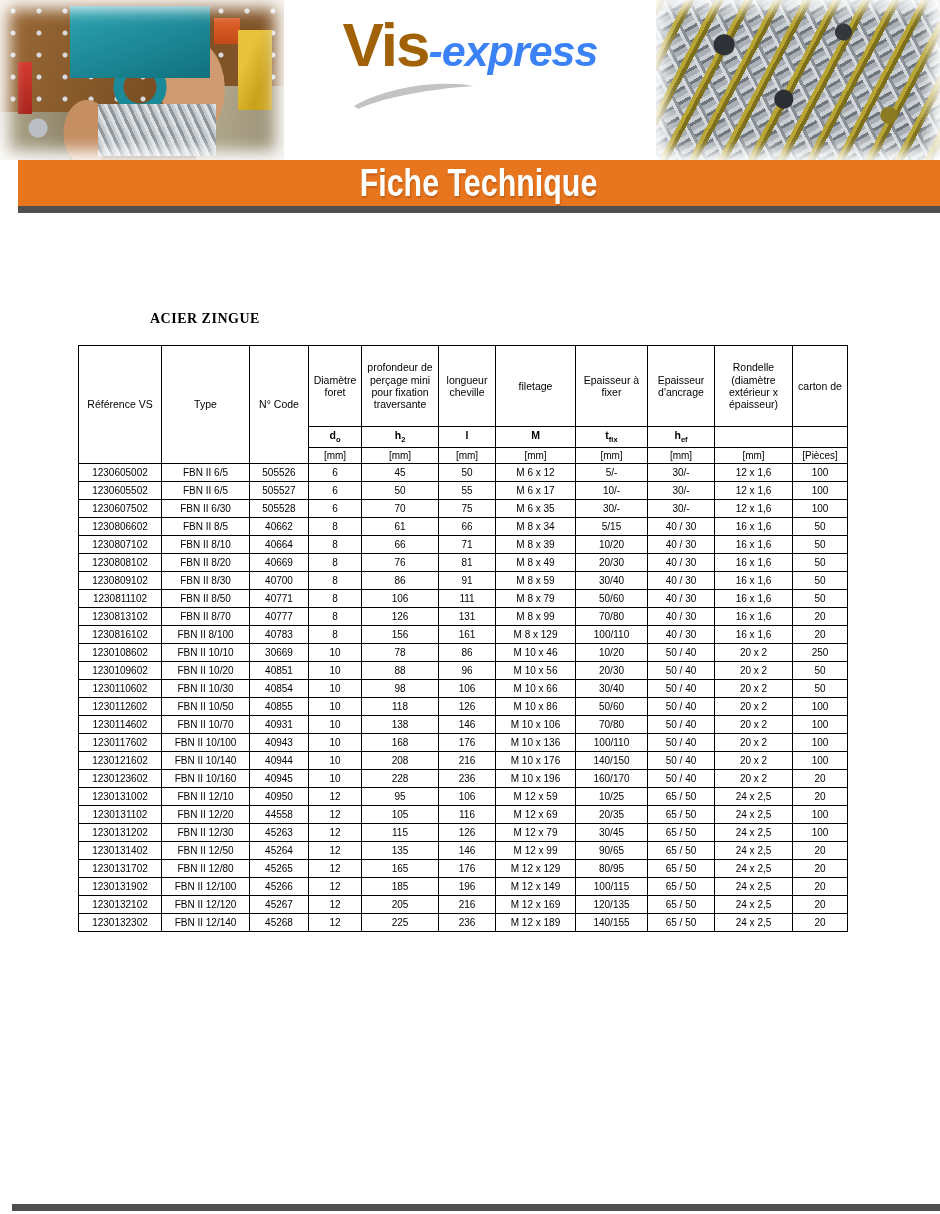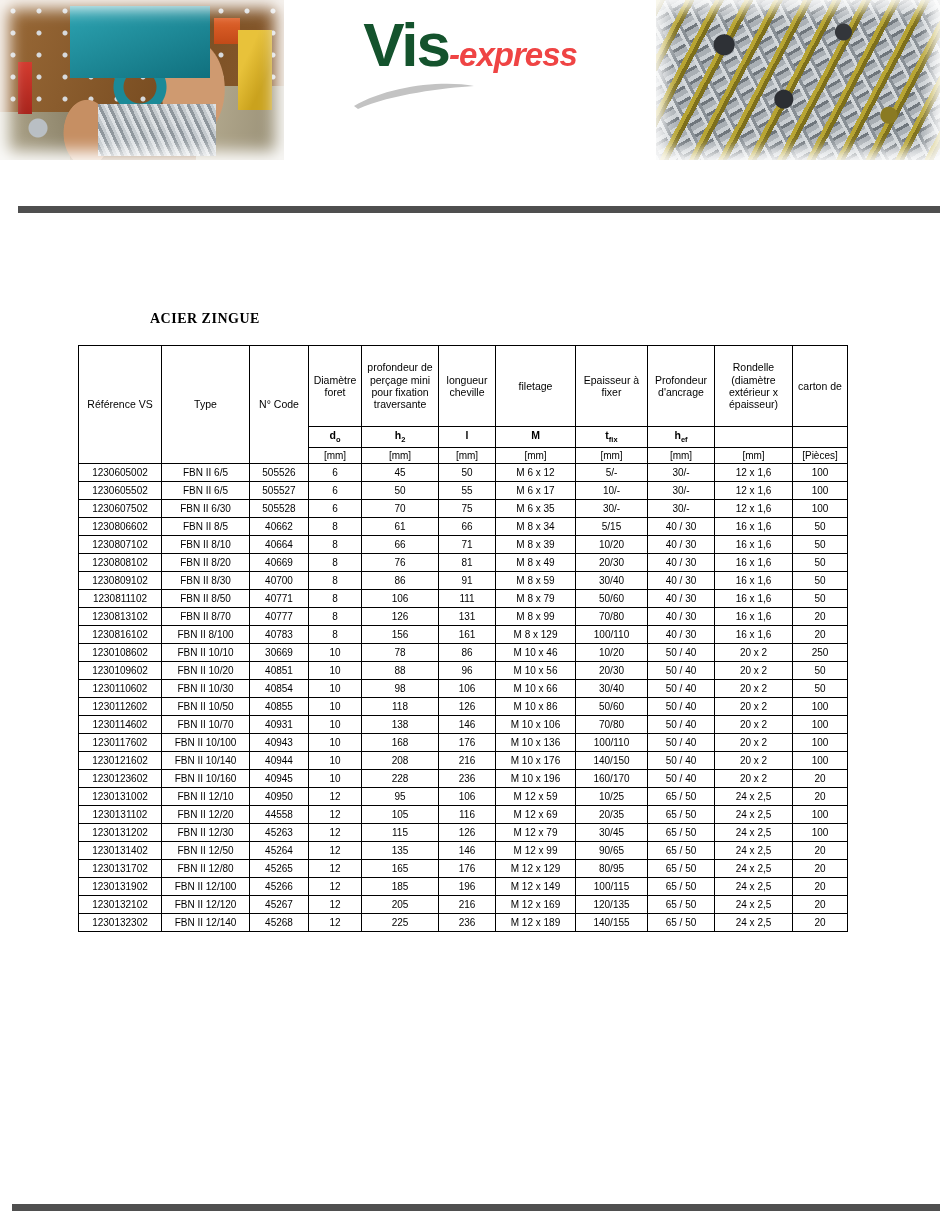--- a/index.html
+++ b/index.html
@@ -31,22 +31,22 @@
       radial-gradient(circle at 45% 62%,#2b2e33 0 9px,rgba(0,0,0,0) 10px),
       radial-gradient(circle at 82% 72%,#8a7a22 0 8px,rgba(0,0,0,0) 9px),
       repeating-linear-gradient(118deg,#b7a432 0 4px,#7d6f1c 4px 8px,rgba(0,0,0,0) 8px 26px),
       repeating-linear-gradient(62deg,#d4d8db 0 3px,#888f95 3px 6px,rgba(0,0,0,0) 6px 20px),
       repeating-linear-gradient(150deg,#c9ced2 0 4px,#6f767c 4px 7px,#a9afb4 7px 12px),
       linear-gradient(#d7dadd,#9aa0a5);}
 
   .logo-area{position:absolute;left:284px;top:0;width:372px;height:160px;background:#fff;
              display:flex;flex-direction:column;align-items:center;justify-content:flex-start;padding-top:14px;box-sizing:border-box;}
   .logo-line{display:flex;align-items:baseline;white-space:nowrap;}
-  .logo-vis{font-size:62px;font-weight:bold;color:#14532d;letter-spacing:-2px;line-height:1;}
-  .logo-express{font-size:33px;font-weight:bold;font-style:italic;color:#ef4444;letter-spacing:-1px;line-height:1;text-align:right;}
+  .logo-vis{font-size:62px;font-weight:bold;color:#a16207;letter-spacing:-2px;line-height:1;}
+  .logo-express{font-size:43px;font-weight:bold;font-style:italic;color:#3b82f6;letter-spacing:-1px;line-height:1;text-align:right;}
   .swoosh{margin-top:2px;align-self:flex-start;margin-left:66px;}
 
   
   .banner{position:absolute;top:160px;left:18px;width:922px;height:46px;background:#e8761e;
           display:flex;align-items:center;justify-content:center;overflow:hidden;}
   .banner-text{display:inline-block;transform:scaleX(.8);transform-origin:center;
                font-size:38px;font-weight:bold;color:#fff;letter-spacing:0px;
                text-shadow:1px 2px 2px rgba(120,50,0,.35);}
   .bar{position:absolute;background:#4f4f4f;}
   .top-bar{top:206px;left:18px;width:922px;height:7px;}
@@ -79,20 +79,23 @@
         <span class="logo-vis">Vis</span>
           <span class="logo-express">-express</span>
       </div>
       <svg class="swoosh" width="128" height="32" viewBox="0 0 128 32">
         <path d="M4 28 C 38 8, 92 2, 124 8 C 94 10, 42 16, 8 31 Z" fill="#c3c3c3"></path>
       </svg>
     </div>
     <div class="photo photo-right"></div>
   </div>
 
+  <div class="banner">
+    <span class="banner-text">Fiche Technique</span>
+  </div>
   <div class="bar top-bar"></div>
 
   <div class="table-title">ACIER ZINGUE</div>
 
   <table class="spec">
     <colgroup>
       <col style="width:83px">
         <col style="width:88px">
         <col style="width:59px">
         <col style="width:53px">
@@ -107,21 +110,21 @@
     <thead>
       <tr class="hdr-main">
         <th rowspan="3">Référence VS</th>
         <th rowspan="3">Type</th>
         <th rowspan="3">N° Code</th>
         <th>Diamètre foret</th>
         <th>profondeur de perçage mini pour fixation traversante</th>
         <th>longueur cheville</th>
         <th>filetage</th>
         <th>Epaisseur à fixer</th>
-        <th>Profondeur d'ancrage</th>
+        <th>Epaisseur d'ancrage</th>
         <th>Rondelle (diamètre extérieur x épaisseur)</th>
         <th>carton de</th>
       </tr>
       <tr class="hdr-sym">
         <th><span>d</span><sub>o</sub></th>
         <th><span>h</span><sub>2</sub></th>
         <th><span>l</span><sub></sub></th>
         <th><span>M</span><sub></sub></th>
         <th><span>t</span><sub>fix</sub></th>
         <th><span>h</span><sub>ef</sub></th>

